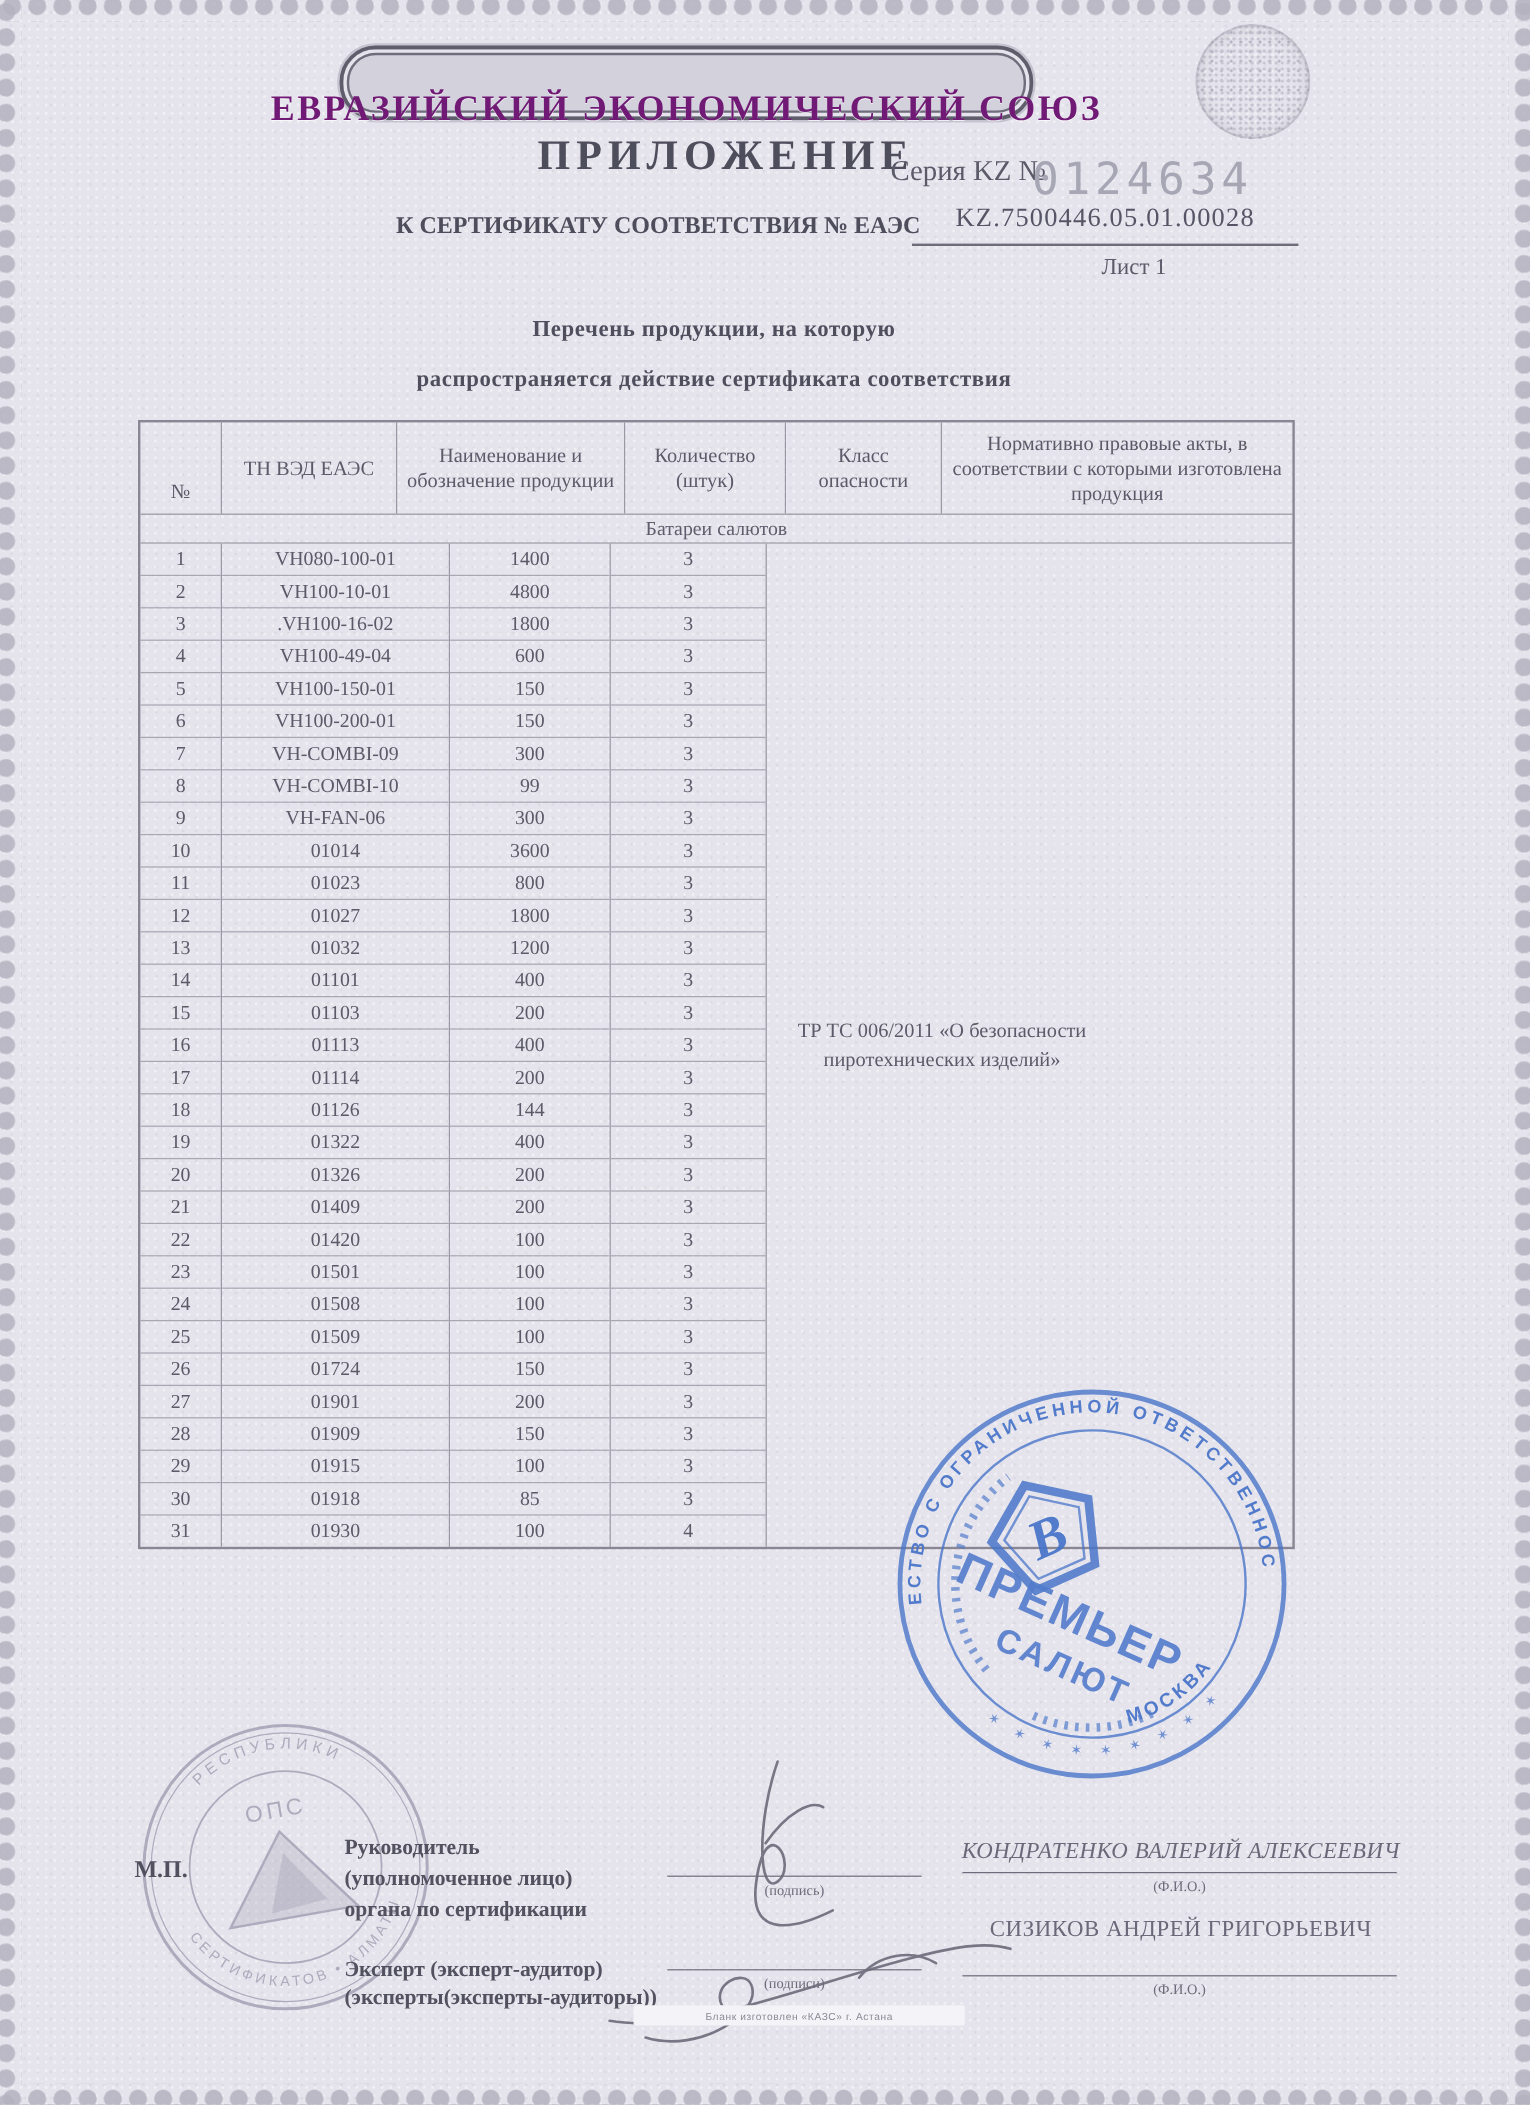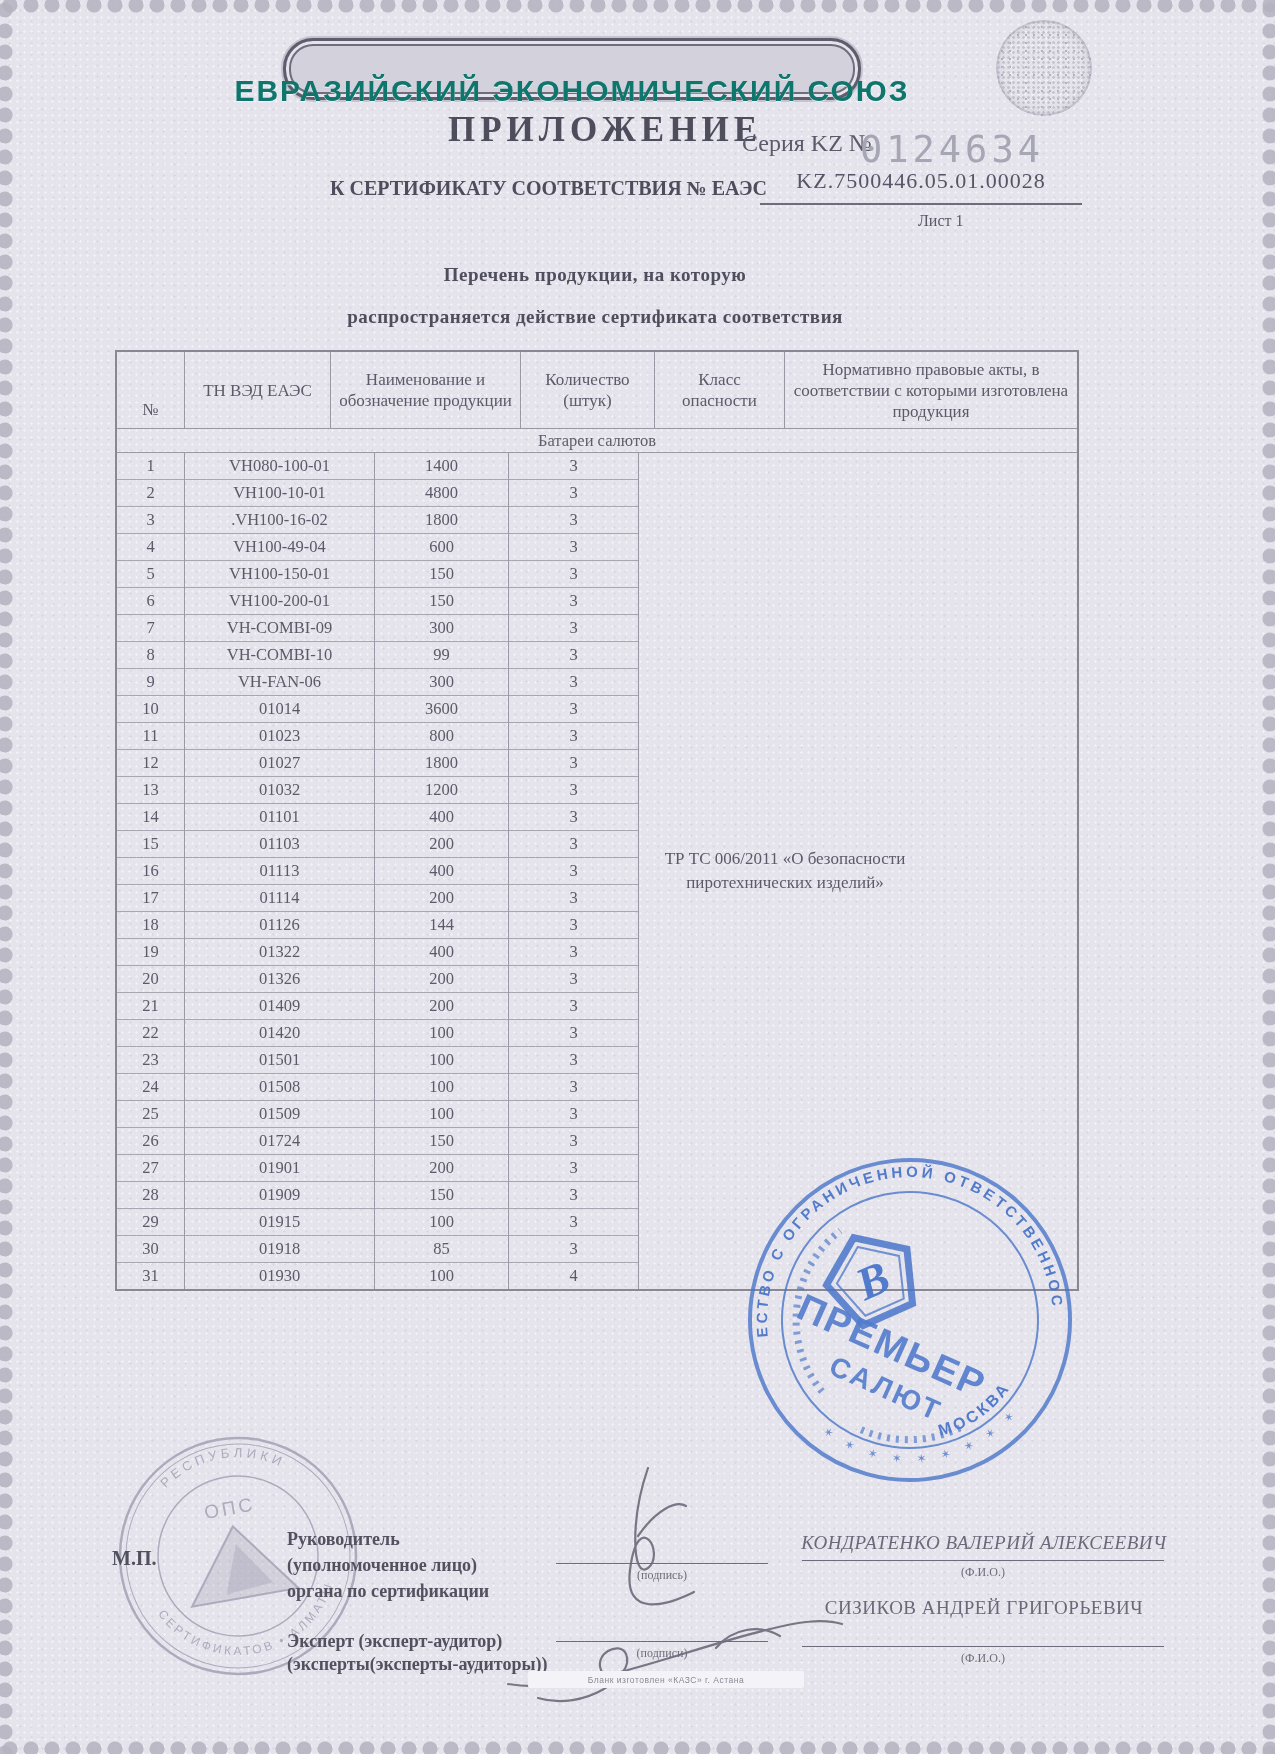--- a/index.html
+++ b/index.html
@@ -29,43 +29,43 @@
     background-image:radial-gradient(circle at 13px 10px,#b4b2bf 7px,rgba(180,178,191,0) 8px);
     background-size:18px 21px;background-repeat:repeat-y;}
 
   .banner{
     position:absolute; left:283px; top:38px; width:572px; height:56px;
     background:#d3d1dc; border:3px solid #5f5d6c; border-radius:30px;
     box-shadow: inset 0 0 0 3px #e5e3eb, inset 0 0 0 5px #6f6d7c, 0 0 0 2px #c5c3cf;
     display:flex; align-items:center; justify-content:center;
   }
   .banner span{
-    font-family:Liberation Sans, sans-serif; font-weight:700; font-size:30px;
-    letter-spacing:2px; color:#0f766e; text-shadow:0 1px 0 rgba(255,255,255,.7);
+    font-family:Liberation Serif, serif; font-weight:700; font-size:30px;
+    letter-spacing:2px; color:#701a75; text-shadow:0 1px 0 rgba(255,255,255,.7);
     white-space:nowrap;
     margin-top:44px;
   }
   .seal-tr{
     position:absolute; left:996px; top:20px; width:96px; height:96px; border-radius:50%;
     background-image:radial-gradient(#bfbdca 1px, rgba(0,0,0,0) 1.6px),
                      radial-gradient(#a9a7b6 1px, rgba(0,0,0,0) 1.5px);
     background-size:5px 5px, 8px 8px; background-position:0 0, 2px 3px;
     box-shadow: inset 0 0 0 2px rgba(150,148,162,.4), inset 0 0 12px rgba(120,118,134,.35);
     opacity:.8;
   }
   .doc-title{position:absolute; left:448px; top:110px; font-size:35px; font-weight:700;
     letter-spacing:5px; color:#4e4d5c;font-family:Liberation Serif, serif;}
   .series-label{position:absolute; left:742px; top:130px; font-size:24px; color:#5b5a69;}
   .series-number{position:absolute; left:860px; top:113px; font-family:"DejaVu Sans Mono",monospace;
     font-size:37px; color:#a6a6b4; letter-spacing:4px;margin-top:15px;}
   .cert-label{position:absolute; left:330px; top:177px; font-size:20px; font-weight:700; color:#4e4d5c;}
   .cert-number{position:absolute; left:760px; top:168px; width:322px; text-align:center;
     font-size:22px; color:#565566; letter-spacing:1px;}
   .cert-line{position:absolute; left:760px; top:203px; width:322px; border-bottom:2px solid #6e6c7b;}
-  .sheet{position:absolute; left:918px; top:212px; font-size:16px; color:#5b5a69;}
+  .sheet{position:absolute; left:918px; top:212px; font-size:19px; color:#5b5a69;}
   .subtitle{position:absolute; left:115px; width:960px; text-align:center; font-weight:700;
     font-size:19px; color:#4f4e5d; letter-spacing:.5px;}
   .subtitle.l1{top:264px;} .subtitle.l2{top:306px;}
 
   
   :root{ --line:#9a98a4; --line2:#a8a6b1; }
   .tbl{position:absolute; left:115px; top:350px; width:960px; border:2px solid #8a8794;}
   .tbl-head{display:flex; height:76px; border-bottom:1px solid var(--line);}
   .hcell{box-sizing:border-box; display:flex; align-items:center; justify-content:center;
     text-align:center; font-size:17px; color:#5b5a68; padding:2px 8px; line-height:21px;

